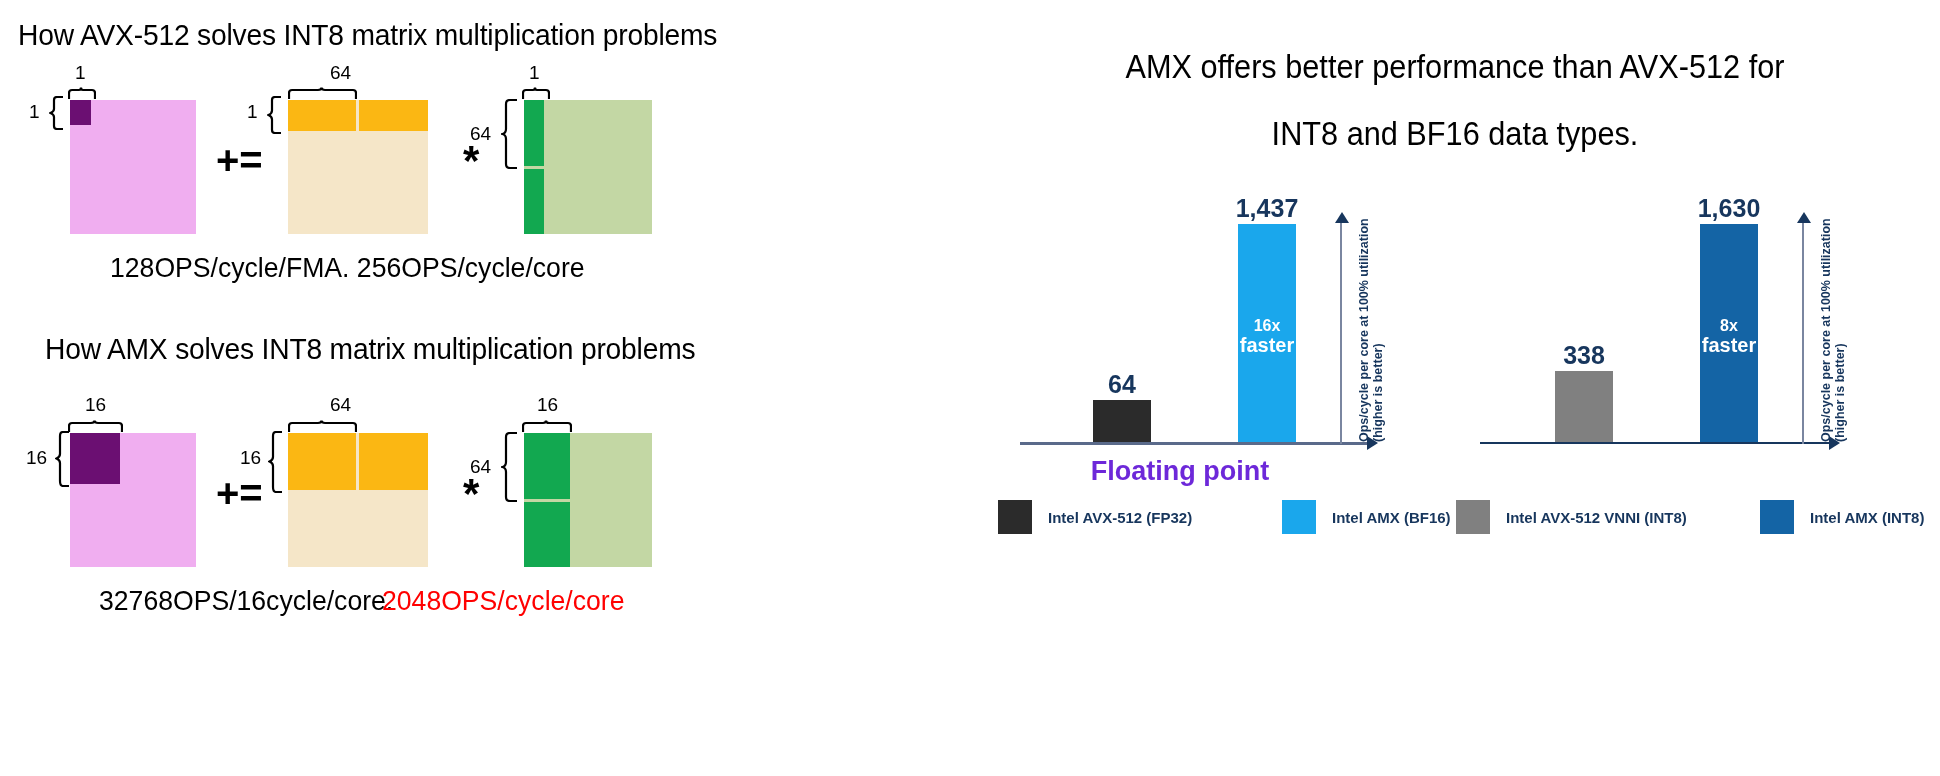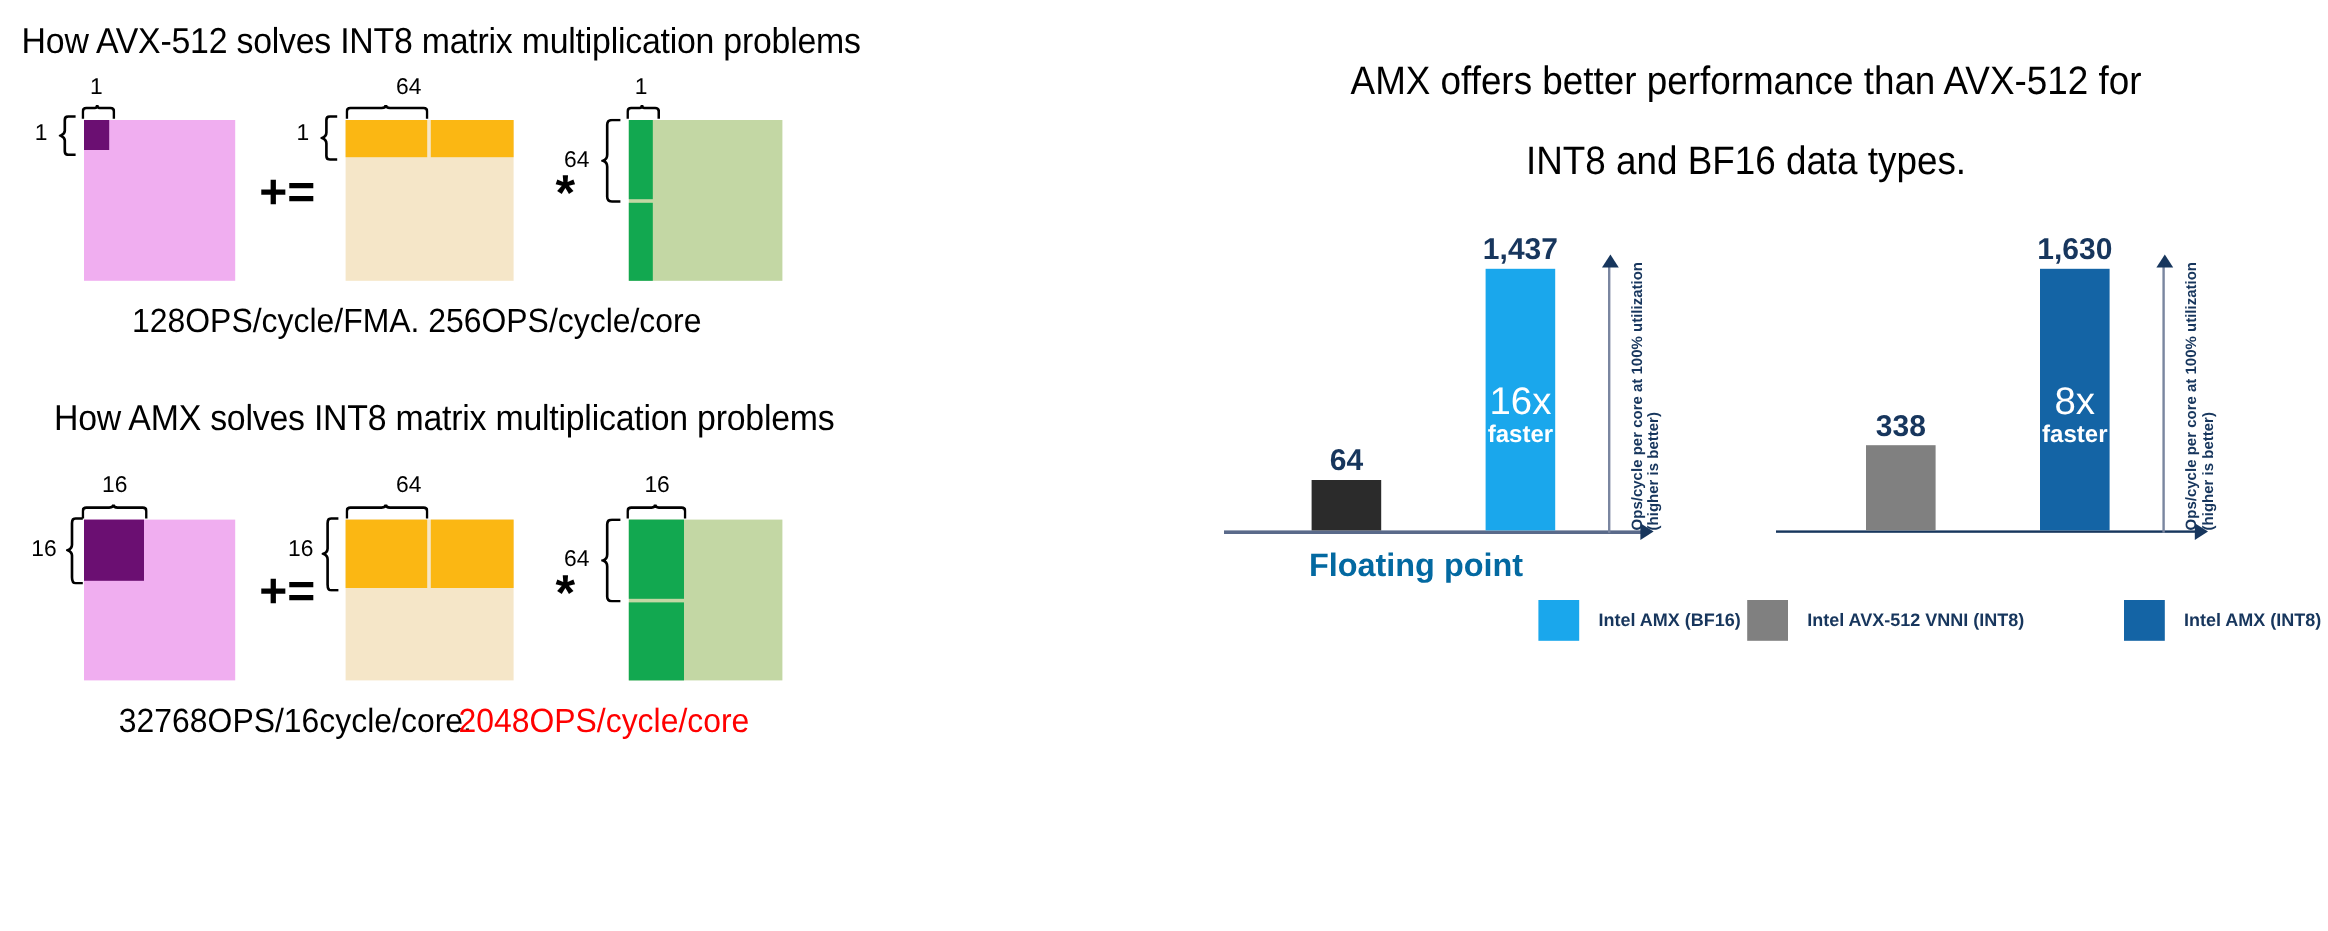--- a/index.html
+++ b/index.html
@@ -127,29 +127,29 @@
     text-align: center;
   }
   .bar-inner {
     position: absolute;
     font-family: "Liberation Sans", sans-serif;
     color: #ffffff;
     text-align: center;
     white-space: nowrap;
     line-height: 1.05;
   }
-  .bar-inner .big { font-size: 32px; font-weight: 400; display: block; }
+  .bar-inner .big { font-size: 16px; font-weight: 700; display: block; }
   .bar-inner .sub { font-size: 20px; font-weight: 700; display: block; }
 
   .cat-label {
     position: absolute;
     font-family: "Liberation Sans", sans-serif;
     font-size: 27px;
     font-weight: 700;
-    color: #0369a1;
+    color: #6d28d9;
     white-space: nowrap;
     text-align: center;
   }
 
   .vlabel {
     position: absolute;
     font-family: "Liberation Sans", sans-serif;
     font-size: 12.5px;
     font-weight: 700;
     color: #17365d;
@@ -324,28 +324,32 @@
       <span class="sub">faster</span>
     </div>
 
 
     <div class="vlabel" style="left:354px; top:232px;">
       <span>Ops/cycle per core at 100% utilization</span><br>
       <span>(higher is better)</span>
     </div>
   </div>
 
+  <div class="legend-item" style="left:28px; top:500px;">
+    <span class="legend-swatch" style="background:#2b2b2b;"></span>
+    <span class="legend-text">Intel AVX-512 (FP32)</span>
+  </div>
 
   <div class="legend-item" style="left:312px; top:500px;">
     <span class="legend-swatch" style="background:#1aa7ec;"></span>
     <span class="legend-text">Intel AMX (BF16)</span>
   </div>
 
   <div class="legend-item" style="left:486px; top:500px;">
     <span class="legend-swatch" style="background:#808080;"></span>
     <span class="legend-text">Intel AVX-512 VNNI (INT8)</span>
   </div>
 
-  <div class="legend-item" style="left:790px; top:500px;margin-left:10px;">
+  <div class="legend-item" style="left:790px; top:500px;">
     <span class="legend-swatch" style="background:#1464a5;"></span>
     <span class="legend-text">Intel AMX (INT8)</span>
   </div>
 </div>
 
 </body></html>

